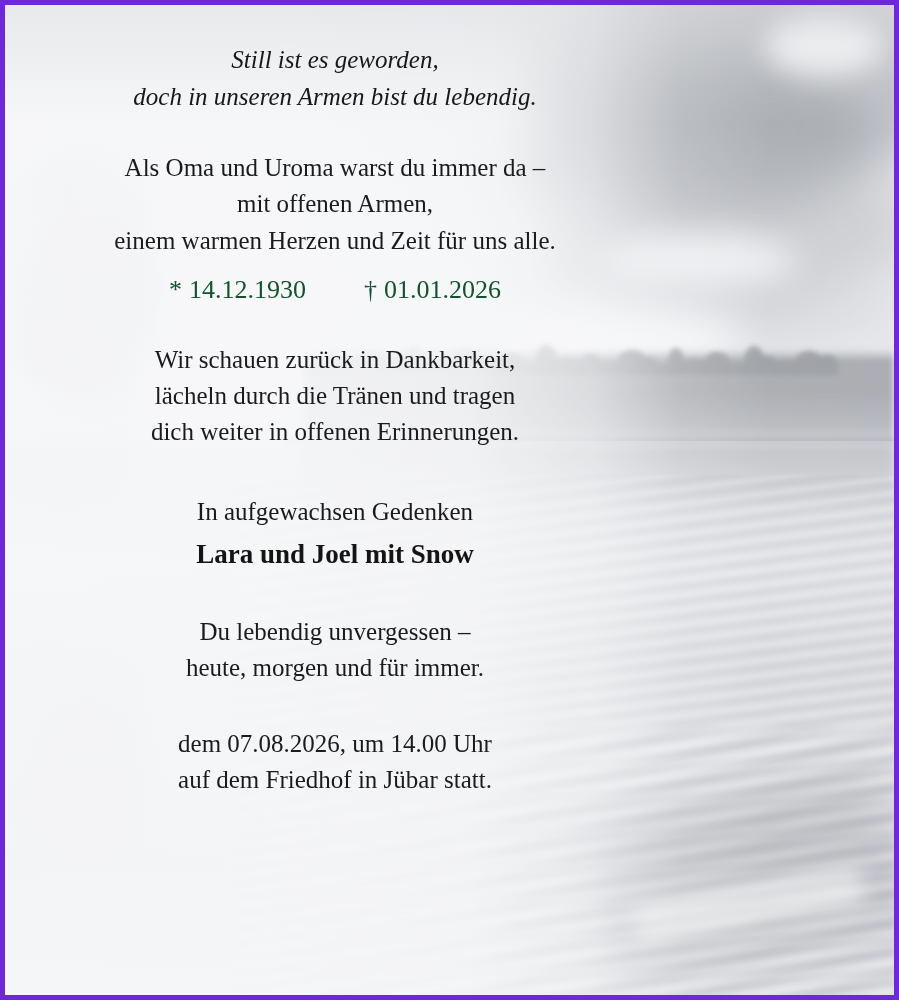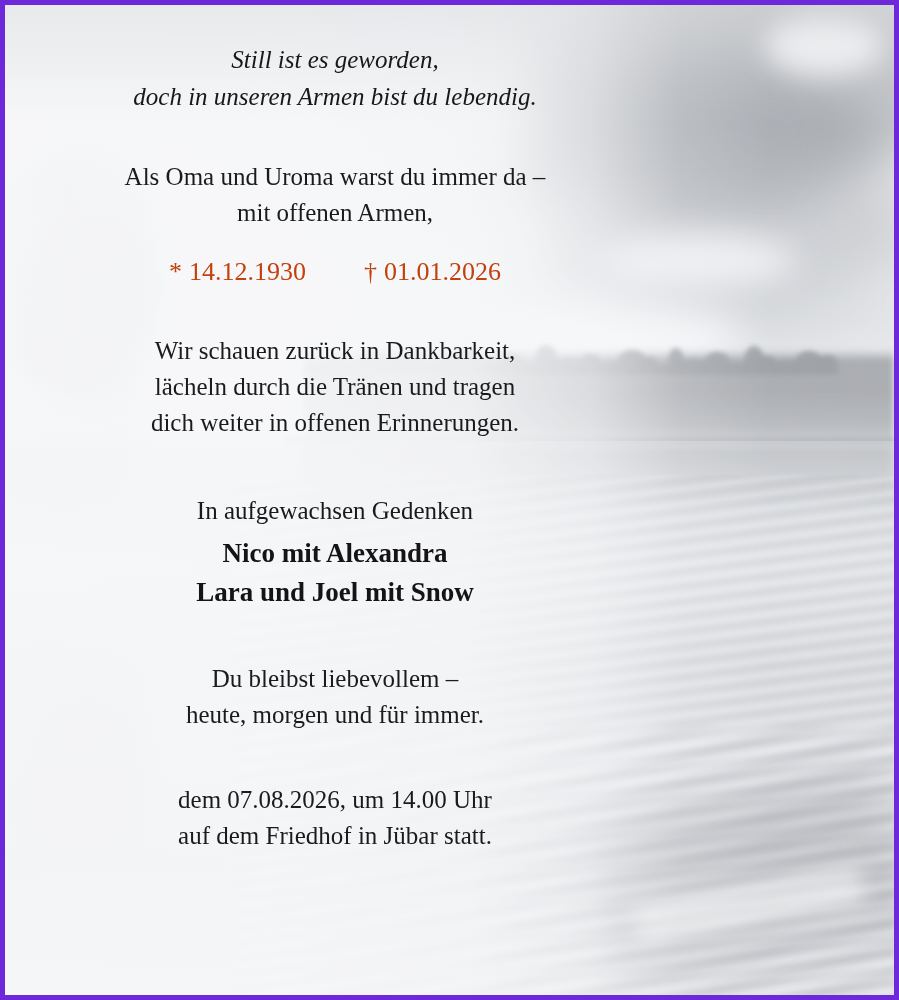--- a/index.html
+++ b/index.html
@@ -274,21 +274,21 @@
   .verse-open {
     margin: 0;
     padding-top: 36px;
     font-style: italic;
     font-size: 25px;
     line-height: 1.48;
     color: #17181a;
   }
 
   .stanza {
-    margin: 12px;
+    margin: 3px;
     padding-top: 32px;
     font-size: 25px;
     line-height: 1.45;
     color: #1a1b1d;
   }
 
   .name {
     margin: 0;
     padding-top: 28px;
     font-size: 62px;
@@ -296,21 +296,21 @@
     letter-spacing: 0.2px;
     line-height: 1.05;
     color: #121213;
   }
 
   .dates {
     margin: 0;
     padding-top: 12px;
     font-size: 26px;
     line-height: 1.2;
-    color: #c2410c;
+    color: #14532d;
     display: flex;
     justify-content: center;
     gap: 58px;
     align-items: flex-end;
   }
   .dates .date-item { white-space: nowrap; }
   .sym { margin-right: 7px; }
 
   .stanza-2 { padding-top: 34px; }
 
@@ -409,42 +409,42 @@
   <div class="content">
 
     <p class="verse-open">
       <span class="line">Still ist es geworden,</span>
       <span class="line">doch in unseren Armen bist du lebendig.</span>
     </p>
 
     <p class="stanza">
       <span class="line">Als Oma und Uroma warst du immer da –</span>
       <span class="line">mit offenen Armen,</span>
+      <span class="line">einem warmen Herzen und Zeit für uns alle.</span>
     </p>
 
 
     <div class="dates">
       <span class="date-item"><span class="sym">*</span><span>14.12.1930</span></span>
       <span class="date-item"><span class="sym">†</span><span>01.01.2026</span></span>
     </div>
 
     <p class="stanza stanza-2">
       <span class="line">Wir schauen zurück in Dankbarkeit,</span>
       <span class="line">lächeln durch die Tränen und tragen</span>
       <span class="line">dich weiter in offenen Erinnerungen.</span>
     </p>
 
     <p class="memoriam-lead">In aufgewachsen Gedenken</p>
     <p class="mourners">
-      <span class="line">Nico mit Alexandra</span>
       <span class="line">Lara und Joel mit Snow</span>
     </p>
 
     <p class="stanza stanza-3">
-      <span class="line">Du bleibst liebevollem –</span>
+      <span class="line">Du lebendig unvergessen –</span>
       <span class="line">heute, morgen und für immer.</span>
     </p>
 
     <p class="stanza funeral">
       <span class="line">dem 07.08.2026, um 14.00 Uhr</span>
       <span class="line">auf dem Friedhof in Jübar statt.</span>
     </p>
 
     <p class="stanza flowers">
       

